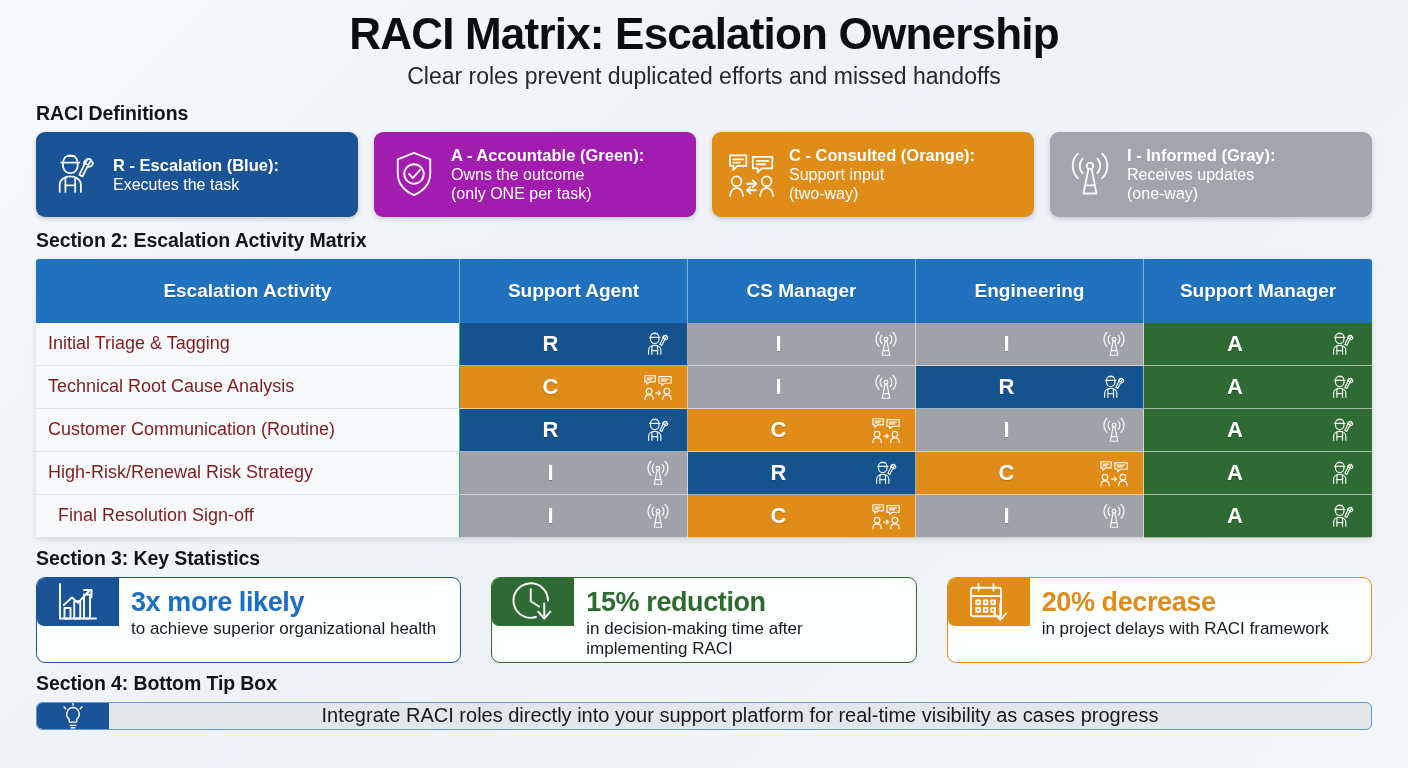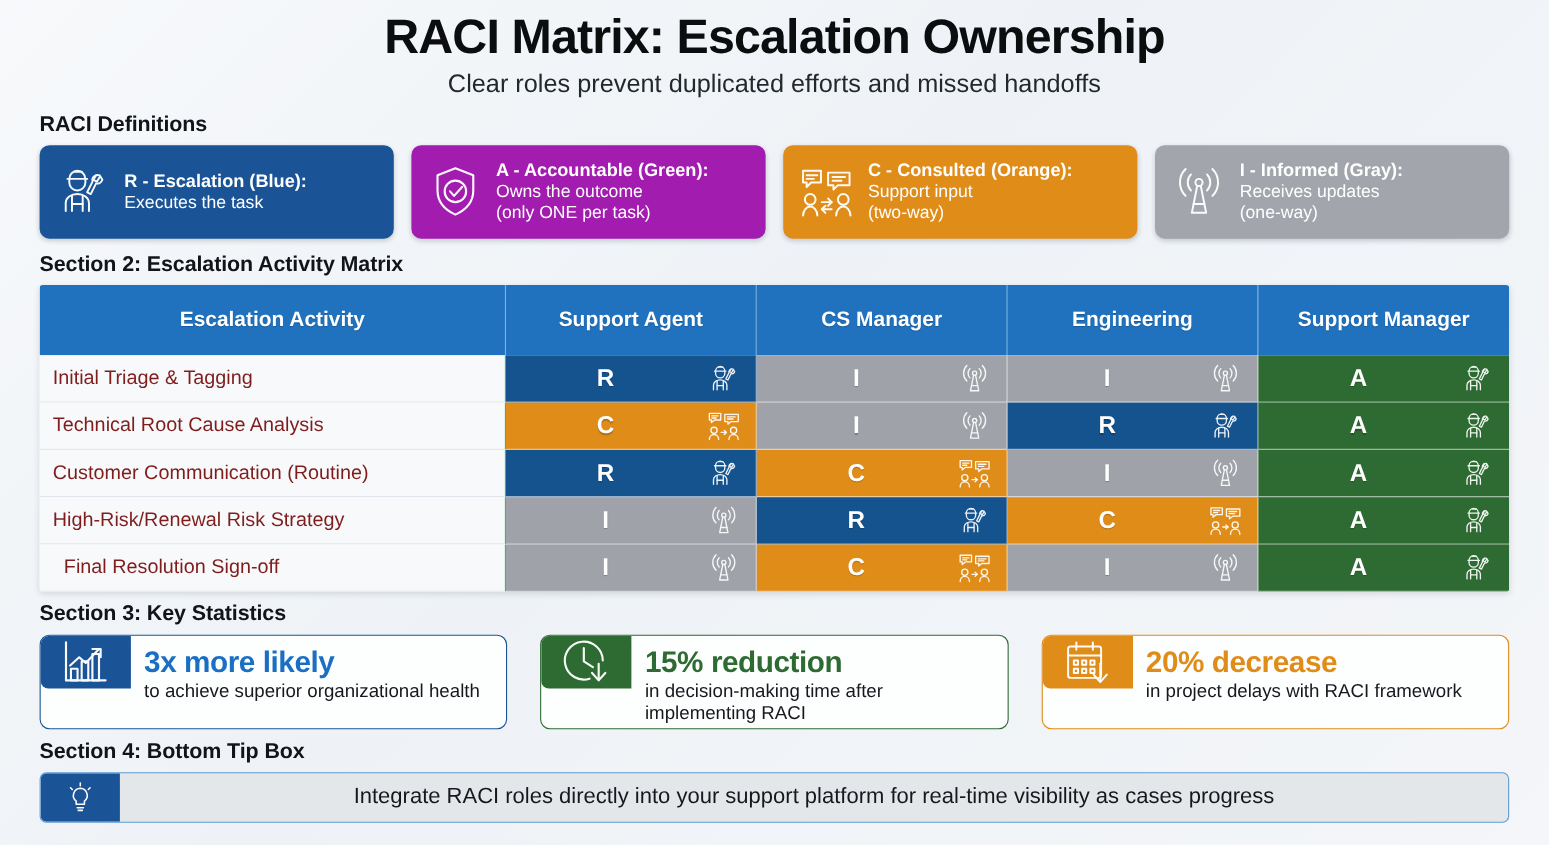--- a/index.html
+++ b/index.html
@@ -117,21 +117,21 @@
   .stat-ico svg { width: 48px; height: 48px; display: block; opacity: .97; }
   .stat-body { padding: 9px 10px 0 12px; line-height: 1.16; overflow: hidden; }
   .stat-big { font-size: 27px; font-weight: 700; letter-spacing: -0.4px; }
   .stat.blue   .stat-big { color: #1a6fc4; }
   .stat.green  .stat-big { color: #2e6b32; }
   .stat.orange .stat-big { color: #e08c19; }
   .stat-desc { font-size: 17px; color: #15181c; margin-top: 1px; }
 
   
   .tip {
-    display: flex; align-items: stretch; height: 46px;
+    display: flex; align-items: stretch; height: 28px;
     border: 1.4px solid #5f9bd1; border-radius: 6px;
     background: #e4e7ea; overflow: hidden;
   }
   .tip-ico {
     width: 72px; flex: 0 0 72px; background: #1a5496;
     display: flex; align-items: center; justify-content: center;
     border-radius: 5px 0 0 5px;
   }
   .tip-ico svg { width: 30px; height: 30px; display: block; }
   .tip-txt {

